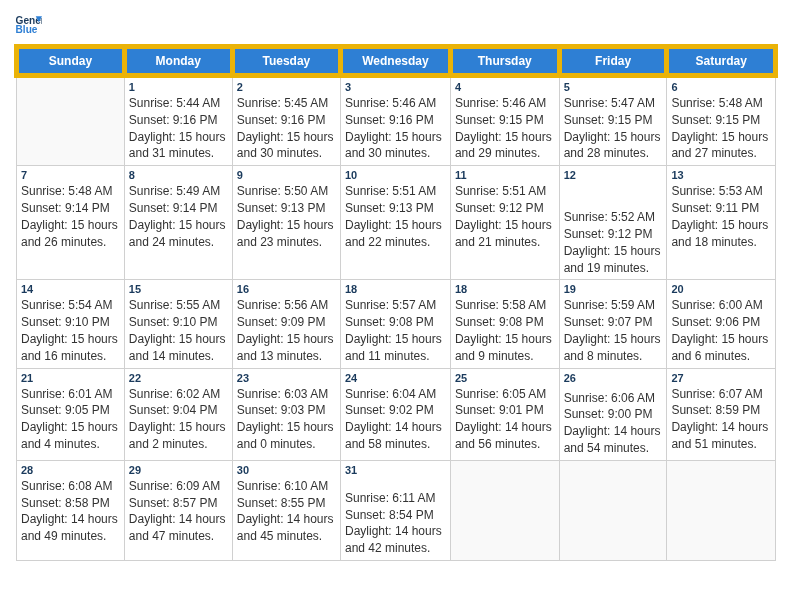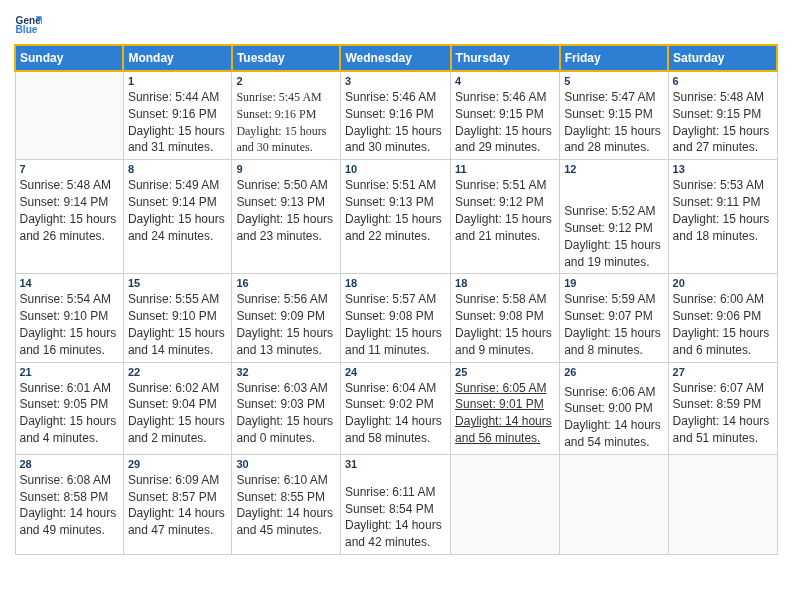--- a/index.html
+++ b/index.html
@@ -49,22 +49,22 @@
       width: 100%;
       border-collapse: collapse;
       border: 1px solid #ccc;
     }
     .calendar th {
       background: #2e7fd4;
       color: #fff;
       font-size: 12px;
       font-weight: bold;
       padding: 5px 4px;
-      text-align: left;
-      border: 2px solid #eab308;
+      text-align: center;
+      border: 5px solid #eab308;
     }
     .calendar td {
       vertical-align: top;
       border: 1px solid #d0d0d0;
       padding: 3px 4px;
       width: 113px;
       min-height: 72px;
       height: 80px;
       font-size: 9.5px;
       color: #222;
@@ -120,21 +120,21 @@
           <td class="empty"></td>
           <td>
             <div class="day-number">1</div>
             <div class="day-info" style="white-space: pre-line;">Sunrise: 5:44 AM
 Sunset: 9:16 PM
 Daylight: 15 hours
 and 31 minutes.</div>
           </td>
           <td>
             <div class="day-number">2</div>
-            <div class="day-info" style="white-space: pre-line; font-family: Liberation Serif, serif;">Sunrise: 5:45 AM
+            <div class="day-info" style="white-space: pre-line;">Sunrise: 5:45 AM
 Sunset: 9:16 PM
 Daylight: 15 hours
 and 30 minutes.</div>
           </td>
           <td>
             <div class="day-number">3</div>
             <div class="day-info" style="white-space: pre-line;">Sunrise: 5:46 AM
 Sunset: 9:16 PM
 Daylight: 15 hours
 and 30 minutes.</div>
@@ -272,36 +272,36 @@
 and 4 minutes.</div>
           </td>
           <td>
             <div class="day-number">22</div>
             <div class="day-info" style="white-space: pre-line;">Sunrise: 6:02 AM
 Sunset: 9:04 PM
 Daylight: 15 hours
 and 2 minutes.</div>
           </td>
           <td>
-            <div class="day-number">32</div>
+            <div class="day-number">23</div>
             <div class="day-info" style="white-space: pre-line;">Sunrise: 6:03 AM
 Sunset: 9:03 PM
 Daylight: 15 hours
 and 0 minutes.</div>
           </td>
           <td>
             <div class="day-number">24</div>
             <div class="day-info" style="white-space: pre-line;">Sunrise: 6:04 AM
 Sunset: 9:02 PM
 Daylight: 14 hours
 and 58 minutes.</div>
           </td>
           <td>
             <div class="day-number">25</div>
-            <div class="day-info" style="white-space: pre-line; text-decoration: underline;">Sunrise: 6:05 AM
+            <div class="day-info" style="white-space: pre-line;">Sunrise: 6:05 AM
 Sunset: 9:01 PM
 Daylight: 14 hours
 and 56 minutes.</div>
           </td>
           <td>
             <div class="day-number">26</div>
             <div class="day-info" style="white-space: pre-line; margin-top: 6px;">Sunrise: 6:06 AM
 Sunset: 9:00 PM
 Daylight: 14 hours
 and 54 minutes.</div>

